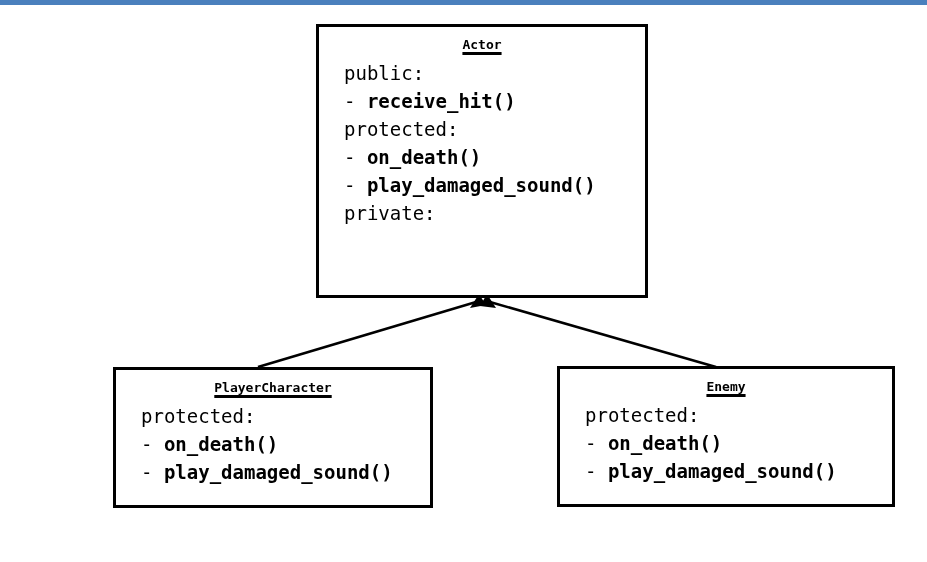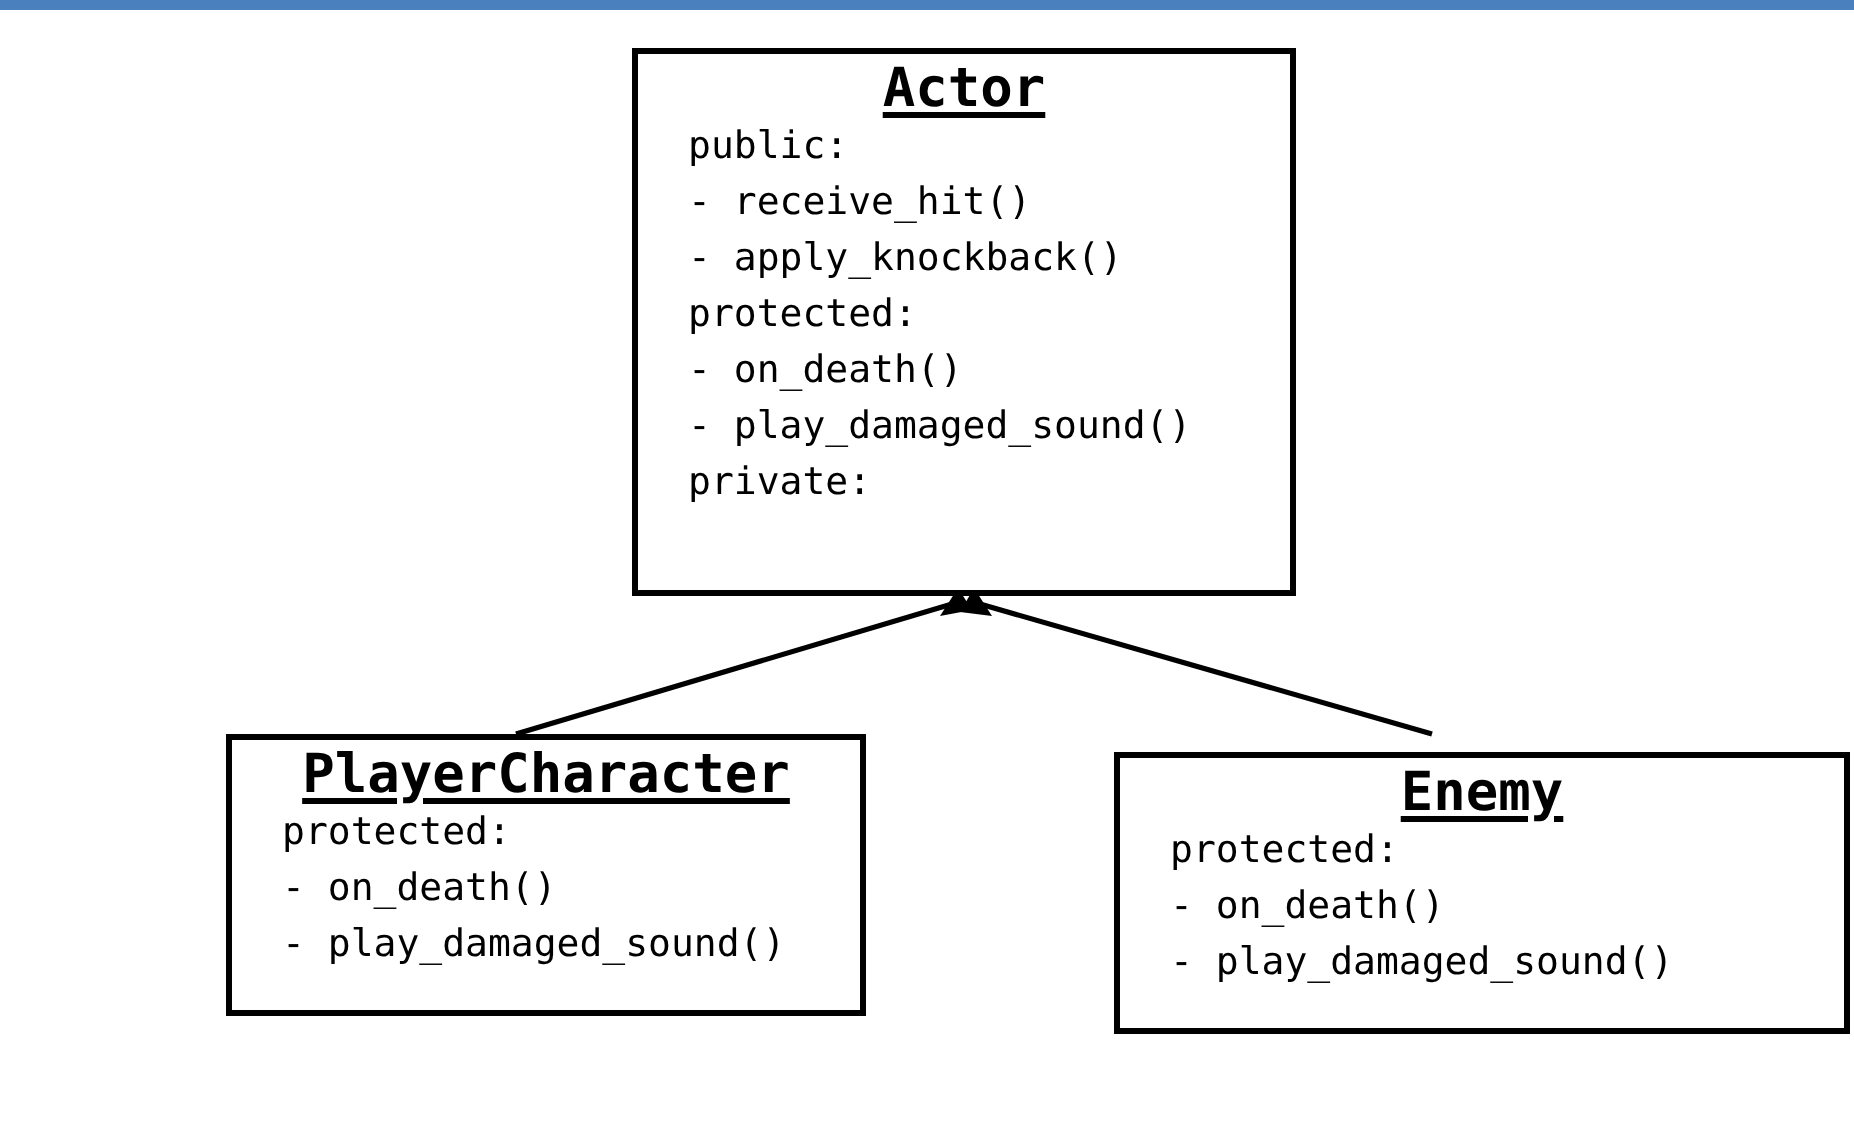--- a/index.html
+++ b/index.html
@@ -35,41 +35,41 @@
   }
   .uml-class-box {
     position: absolute;
     box-sizing: border-box;
     background: #ffffff;
     border: 3px solid #000000;
   }
   .class-title {
     text-align: center;
     font-weight: bold;
-    font-size: 27px;
+    font-size: 13px;
     line-height: 26px;
     color: #000000;
     text-decoration: underline;
     text-decoration-thickness: 3px;
     text-underline-offset: 3px;
     margin: 5px 0 1px 0;
     white-space: pre;
   }
   .member-line {
     font-size: 19px;
     line-height: 28px;
     color: #000000;
     white-space: pre;
     padding-left: 25px;
   }
   .member-line .dash {
     font-weight: normal;
   }
   .member-line .name-bold {
-    font-weight: normal;
+    font-weight: bold;
   }
   .member-line .name-normal {
     font-weight: normal;
   }
   .member-line.section-label {
     font-weight: normal;
   }
 </style>
 </head>
 <body>
@@ -84,38 +84,37 @@
 
     <line x1="716" y1="367" x2="490" y2="302" stroke="#000000" stroke-width="2.6"></line>
     <polygon points="487,294 480,306 496,308" fill="#000000"></polygon>
   </svg>
 
   <div class="uml-class-box" style="left:316px; top:24px; width:332px; height:274px;">
     <div class="class-title">Actor</div>
     <div>
         <div class="member-line section-label"><span class="name-normal">public:</span></div>
         <div class="member-line"><span class="dash">- </span><span class="name-bold">receive_hit()</span></div>
-        <div class="member-line"><span class="dash">- </span><span class="name-normal">apply_knockback()</span></div>
         <div class="member-line section-label"><span class="name-normal">protected:</span></div>
         <div class="member-line"><span class="dash">- </span><span class="name-bold">on_death()</span></div>
         <div class="member-line"><span class="dash">- </span><span class="name-bold">play_damaged_sound()</span></div>
         <div class="member-line section-label"><span class="name-normal">private:</span></div>
       </div>
   </div>
 
   <div class="uml-class-box" style="left:113px; top:367px; width:320px; height:141px;">
     <div class="class-title">PlayerCharacter</div>
     <div>
         <div class="member-line section-label"><span class="name-normal">protected:</span></div>
         <div class="member-line"><span class="dash">- </span><span class="name-bold">on_death()</span></div>
         <div class="member-line"><span class="dash">- </span><span class="name-bold">play_damaged_sound()</span></div>
       </div>
   </div>
 
-  <div class="uml-class-box" style="left:557px; top:376px; width:368px; height:141px;">
+  <div class="uml-class-box" style="left:557px; top:366px; width:338px; height:141px;">
     <div class="class-title">Enemy</div>
     <div>
         <div class="member-line section-label"><span class="name-normal">protected:</span></div>
         <div class="member-line"><span class="dash">- </span><span class="name-bold">on_death()</span></div>
         <div class="member-line"><span class="dash">- </span><span class="name-bold">play_damaged_sound()</span></div>
       </div>
   </div>
 
 </div>
 

